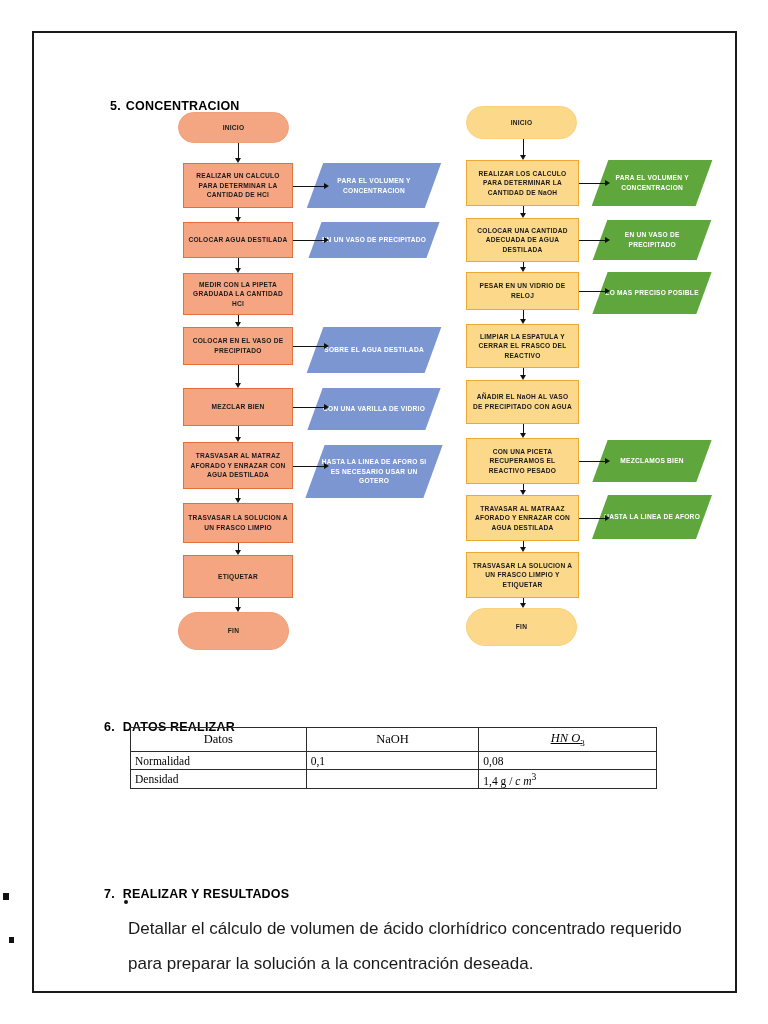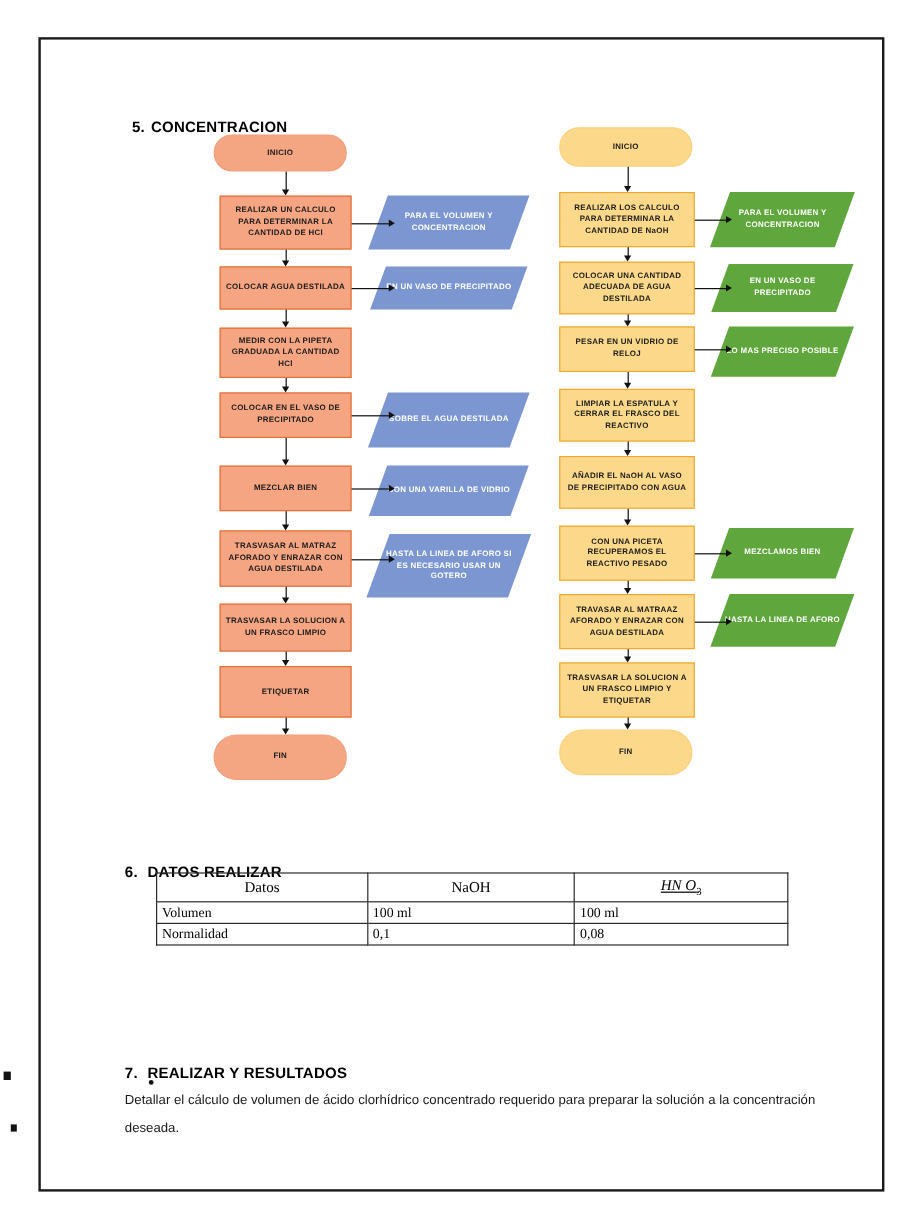--- a/index.html
+++ b/index.html
@@ -62,21 +62,21 @@
   #data-table col.c1{width:176px;}
   #data-table col.c2{width:173px;}
   #data-table col.c3{width:178px;}
   .formula{font-style:italic;text-decoration:underline;}
   .formula sub{font-style:normal;font-size:.72em;}
 
   
   #bullet-block{position:absolute;left:104px;top:895px;width:580px;}
   #bullet-dot{position:absolute;left:20px;top:5px;width:4px;height:4px;
               background:#111;border-radius:50%;}
-  #bullet-text{font-size:11px;line-height:2.05;color:#1a1a1a;}
+  #bullet-text{margin-left:24px;font-size:17px;line-height:2.05;color:#1a1a1a;}
 </style>
 </head>
 <body>
 
 <div id="edge-mark-1" class="edge-mark"></div>
 <div id="edge-mark-2" class="edge-mark"></div>
 
 <div id="page-frame"></div>
 
 <h3 class="section-heading" id="heading-5">
@@ -248,29 +248,29 @@
     </colgroup>
   <thead>
     <tr>
       <th>Datos</th>
       <th>NaOH</th>
       <th><span class="formula">HN O<sub>3</sub></span></th>
     </tr>
   </thead>
   <tbody id="data-table-body">
       <tr>
-        <td>Volumen</td>
-        <td>100 ml</td>
-        <td>100 ml</td>
-      </tr>
-      <tr>
         <td>Normalidad</td>
         <td>0,1</td>
         <td>0,08</td>
       </tr>
+      <tr>
+        <td>Densidad</td>
+        <td></td>
+        <td>1,4 g / <i>c m</i><sup>3</sup></td>
+      </tr>
     </tbody>
 </table>
 
 <h3 class="section-heading" id="heading-7">
   <span class="heading-num">7.</span><span class="heading-text">REALIZAR Y RESULTADOS</span>
 </h3>
 
 <div id="bullet-block">
   <span id="bullet-dot"></span>
   <p id="bullet-text">Detallar el cálculo de volumen de ácido clorhídrico concentrado requerido para preparar la solución a la concentración deseada.</p>

